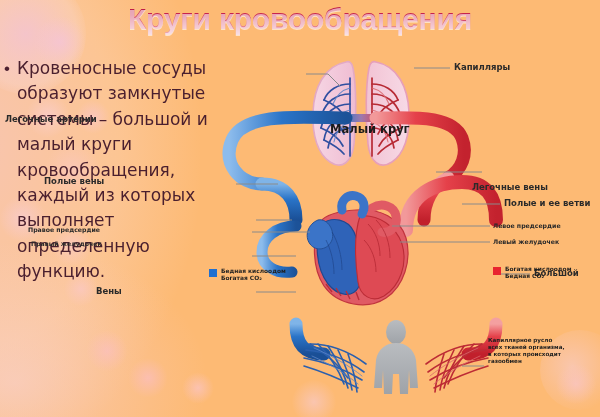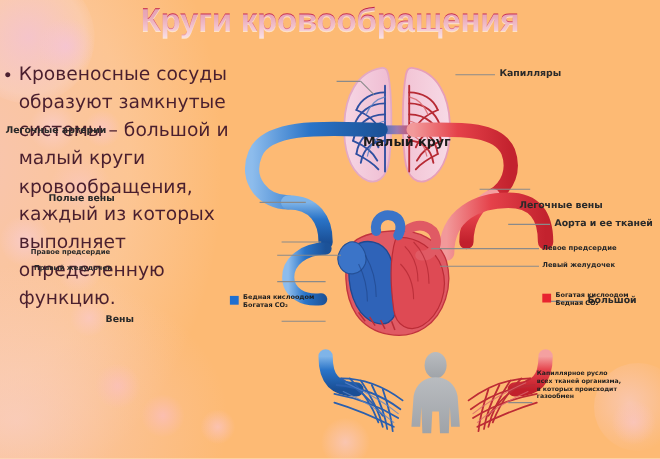--- a/index.html
+++ b/index.html
@@ -293,21 +293,21 @@
     <div class="circ-name" style="left:130px;top:78px;">Малый круг</div>
 
     <div class="lbl lbl-lg" style="left:-195px;top:70px;">Легочные артерии</div>
     <div class="lbl lbl-lg" style="left:-156px;top:132px;text-align:center;">Полые вены</div>
     <div class="lbl lbl-sm" style="left:-172px;top:182px;">Правое предсердие</div>
     <div class="lbl lbl-sm" style="left:-169px;top:196px;">Правый желудочек</div>
     <div class="lbl lbl-lg" style="left:-104px;top:242px;">Вены</div>
 
     <div class="lbl lbl-lg" style="left:254px;top:18px;">Капилляры</div>
     <div class="lbl lbl-lg" style="left:272px;top:122px;margin-top:16px;">Легочные вены</div>
-    <div class="lbl lbl-lg" style="left:304px;top:154px;">Аорта и ее тканей</div>
+    <div class="lbl lbl-lg" style="left:304px;top:154px;">Полые и ее ветви</div>
     <div class="lbl lbl-sm" style="left:293px;top:178px;">Левое предсердие</div>
     <div class="lbl lbl-sm" style="left:293px;top:194px;">Левый желудочек</div>
     <div class="lbl lbl-lg" style="left:334px;top:224px;">Большой</div>
 
     <div class="leg" style="left:9px;top:224px;">
       <div class="leg-sw" style="background:#1f6fd0;"></div>
       <div>
         <div class="leg-tx">Бедная кислоодом</div>
         <div class="leg-tx">Богатая CO₂</div>
       </div>

